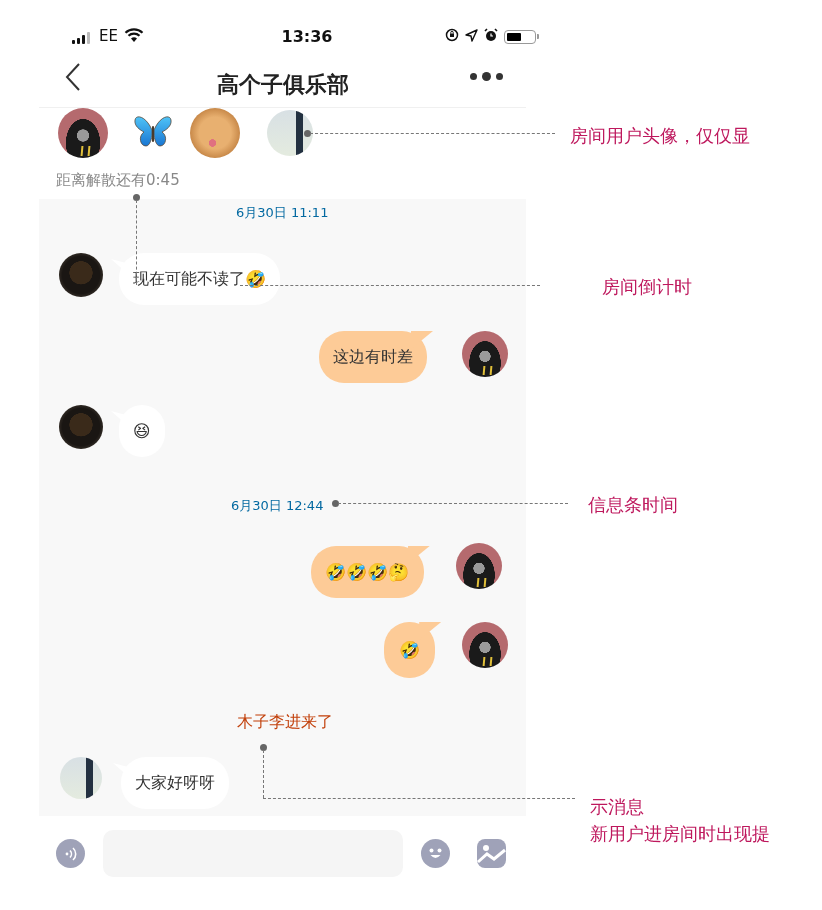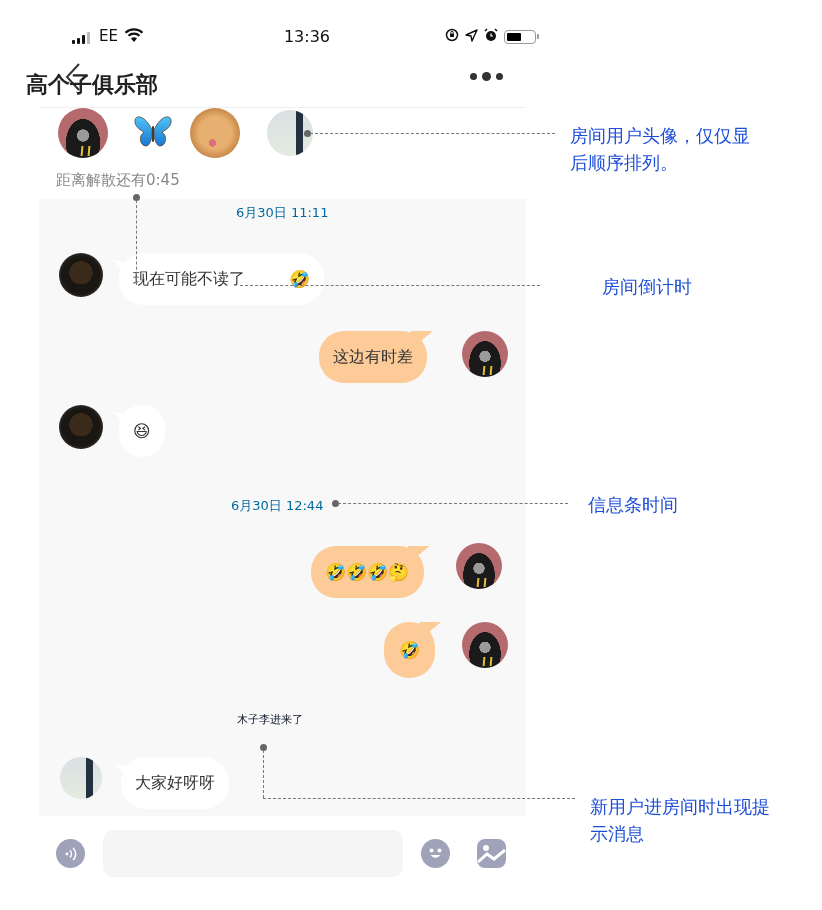--- a/index.html
+++ b/index.html
@@ -7,62 +7,62 @@
   body { position: relative; font-family: "DejaVu Sans", "Liberation Sans", sans-serif; color: #333; }
   .abs { position: absolute; margin-left: 26px; }
 
   
   .status-bar { left: 0; top: 24px; width: 510px; height: 26px; font-size: 15px; color: #111; }
   .sig { left: 20px; top: 8px; display: flex; align-items: flex-end; gap: 2px; }
   .sig span { display: inline-block; width: 3px; background: #111; border-radius: 1px; }
   .sig span.dim { background: #bbb; }
   .carrier { left: 47px; top: 3px; font-size: 15px; }
   .wifi { left: 72px; top: 4px; }
-  .clock { left: 0; width: 510px; top: 3px; text-align: center; font-size: 16px; font-weight: normal; }
+  .clock { left: 0; width: 510px; top: 3px; text-align: center; font-size: 16px; font-weight: bold; }
   .sb-icons { left: 393px; top: 4px; display: flex; align-items: center; gap: 6px; }
   .battery { width: 32px; height: 14px; border: 1.5px solid #999; border-radius: 4px; position: relative; padding: 2px; }
   .battery .lvl { width: 14px; height: 100%; background: #000; border-radius: 1px; }
   .battery:after { content: ""; position: absolute; right: -4px; top: 3px; width: 2px; height: 5px; background: #999; border-radius: 0 1px 1px 0; }
 
   
   .back { left: 36px; top: 62px; width: 24px; height: 30px; cursor: pointer; }
-  .title { left: 0; width: 514px; top: 70px; font-size: 22px; font-weight: bold; color: #222; }
+  .title { left: 0; width: 514px; top: 70px; text-align: center; font-size: 22px; font-weight: bold; color: #222; }
   .more { left: 444px; top: 72px; display: flex; gap: 5px; align-items: center; cursor: pointer; }
   .more span { display: inline-block; border-radius: 50%; background: #333; }
   .divider { left: 13px; top: 107px; width: 487px; height: 1px; background: #f0f0f0; }
   .av { border-radius: 50%; overflow: hidden; position: relative; }
   .m-av { width: 50px; height: 50px; position: absolute; top: 0; }
   .av-girl { background: radial-gradient(circle at 50% 55%, #9a9a9a 0 16%, transparent 17%), radial-gradient(ellipse at 50% 70%, #1a1a1a 0 48%, transparent 49%), #b56a6e; }
   .av-girl:after { content: ""; position: absolute; left: 45%; bottom: 4%; width: 10%; height: 20%; border-left: 2px solid #e1c03a; border-right: 2px solid #e1c03a; transform: skewX(-5deg); }
   .av-cat { background: radial-gradient(circle at 45% 70%, #e07080 0 8%, transparent 9%), radial-gradient(circle at 50% 50%, #e8b070 0 45%, #c98a4a 70%); }
   .av-snow { background: linear-gradient(90deg, transparent 0 62%, #223040 62% 78%, transparent 78%), linear-gradient(180deg, #d8e0e4, #e4ebdf); }
   .av-dark { background: radial-gradient(circle at 50% 45%, #3a2a1a 0 35%, transparent 36%), radial-gradient(circle at 50% 50%, #1a1613 0 60%, #6a5e50 100%); }
 
   .countdown { left: 30px; top: 171px; font-size: 15px; color: #888; }
 
   
   .chat { left: 13px; top: 199px; width: 487px; height: 617px; background: #f8f8f8; }
   .time { font-size: 13px; color: #0369a1; position: absolute; }
   .msg-av { width: 44px; height: 44px; position: absolute; }
-  .bubble { position: absolute; font-size: 16px; color: #333; display: flex; align-items: center; white-space: nowrap; gap: 44px; }
+  .bubble { position: absolute; font-size: 16px; color: #333; display: flex; align-items: center; white-space: nowrap; }
   .bubble.left { background: #fff; border-radius: 25px; padding: 0 14px; }
   .bubble.left:before { content: ""; position: absolute; left: -8px; top: 6px; width: 16px; height: 14px; background: #fff; clip-path: polygon(0 0, 100% 30%, 100% 100%); }
   .bubble.right { background: #fdcb97; border-radius: 25px; padding: 0 14px; justify-content: center; }
   .bubble.right:after { content: ""; position: absolute; right: -6px; top: 0; width: 22px; height: 18px; background: #fdcb97; clip-path: polygon(0 0, 100% 0, 0 100%); }
   .emoji { font-size: 17px; }
-  .sys { position: absolute; font-size: 11px; color: #0f172a; }
+  .sys { position: absolute; font-size: 16px; color: #c2410c; }
 
   
   .voice-btn { left: 30px; top: 839px; width: 29px; height: 29px; border-radius: 50%; background: #9fa2b8; display: flex; align-items: center; justify-content: center; cursor: pointer; }
   .input-box { left: 77px; top: 830px; width: 300px; height: 47px; background: #f5f5f5; border-radius: 10px; border: none; outline: none; }
   .emoji-btn { left: 395px; top: 839px; width: 29px; height: 29px; border-radius: 50%; background: #9fa2b8; cursor: pointer; }
   .img-btn { left: 451px; top: 839px; width: 29px; height: 29px; cursor: pointer; }
 
   
-  .ann-text { position: absolute; font-size: 18px; color: #1d4ed8; line-height: 27px; }
+  .ann-text { position: absolute; font-size: 18px; color: #be185d; line-height: 27px; }
   .dot { position: absolute; width: 7px; height: 7px; border-radius: 50%; background: #666; }
   .hdash { position: absolute; height: 0; border-top: 1.5px dashed #777; }
   .vdash { position: absolute; width: 0; border-left: 1.5px dashed #777; }
 </style>
 </head>
 <body>
 
 <div class="abs status-bar">
   <div class="abs sig">
     <span style="height:4px"></span>
@@ -200,21 +200,20 @@
       <circle cx="9" cy="9" r="3" fill="#fff"></circle>
       <path d="M1 23 L10 15 L17 20 L28 11" stroke="#fff" stroke-width="3" fill="none"></path>
     </svg>
 </div>
 
 <div>
   <div class="dot" style="left:304px; top:130px;"></div>
   <div class="hdash" style="left:310px; top:133px; width:245px;"></div>
   <div class="ann-text" style="left:570px; top:122px;">
     <div>房间用户头像，仅仅显</div>
-    <div>后顺序排列。</div>
   </div>
 </div>
 
 <div>
   <div class="dot" style="left:133px; top:194px;"></div>
   <div class="vdash" style="left:136px; top:200px; height:85px;"></div>
   <div class="hdash" style="left:240px; top:285px; width:300px;"></div>
   <div class="ann-text" style="left:602px; top:273px;">房间倒计时</div>
 </div>
 
@@ -222,16 +221,16 @@
   <div class="dot" style="left:332px; top:500px;"></div>
   <div class="hdash" style="left:338px; top:503px; width:230px;"></div>
   <div class="ann-text" style="left:588px; top:491px;">信息条时间</div>
 </div>
 
 <div>
   <div class="dot" style="left:260px; top:744px;"></div>
   <div class="vdash" style="left:263px; top:750px; height:48px;"></div>
   <div class="hdash" style="left:263px; top:798px; width:312px;"></div>
   <div class="ann-text" style="left:590px; top:793px;">
+    <div>示消息</div>
     <div>新用户进房间时出现提</div>
-    <div>示消息</div>
   </div>
 </div>
 
 </body></html>

